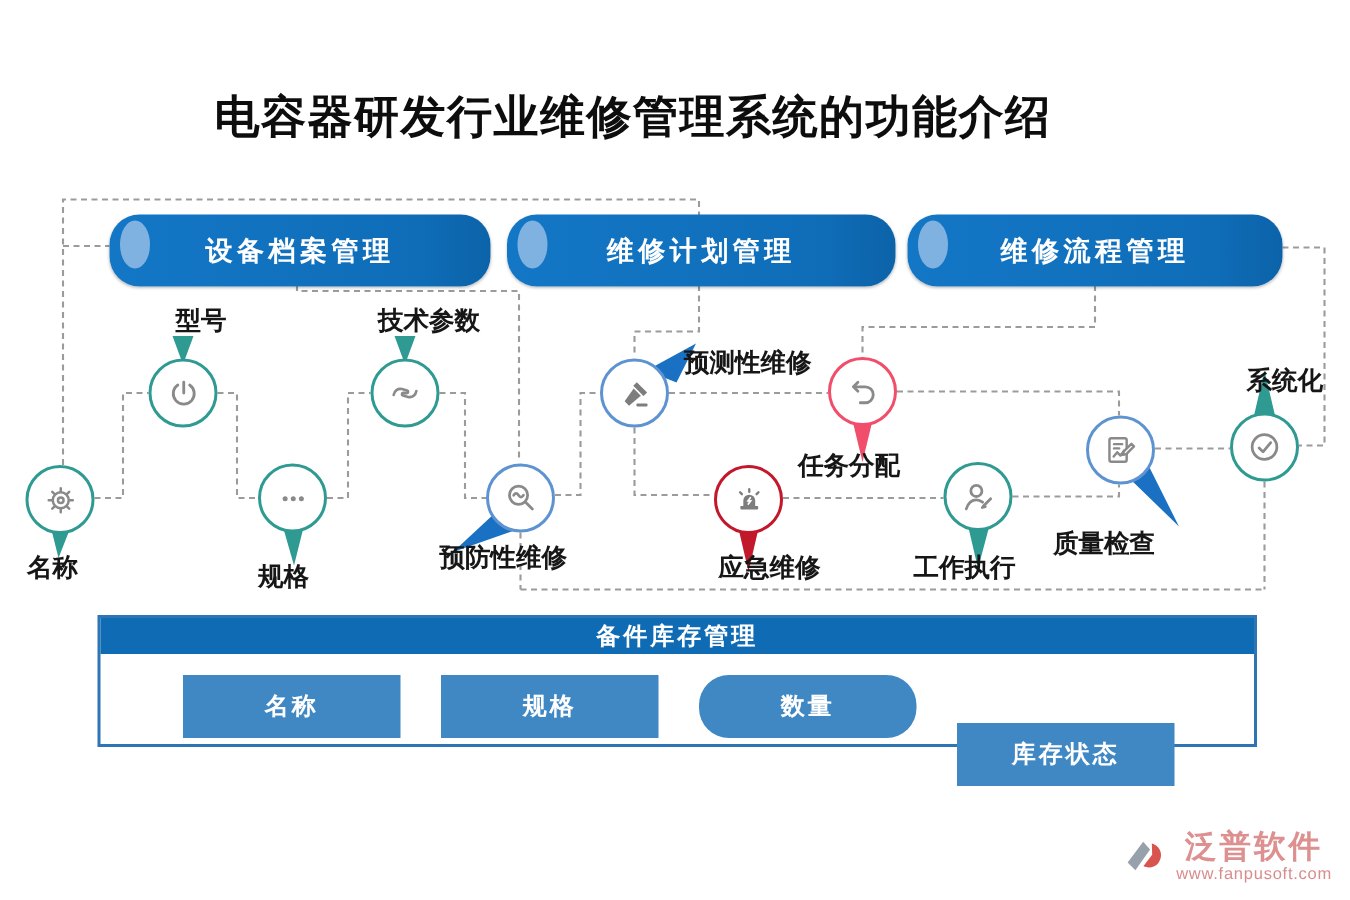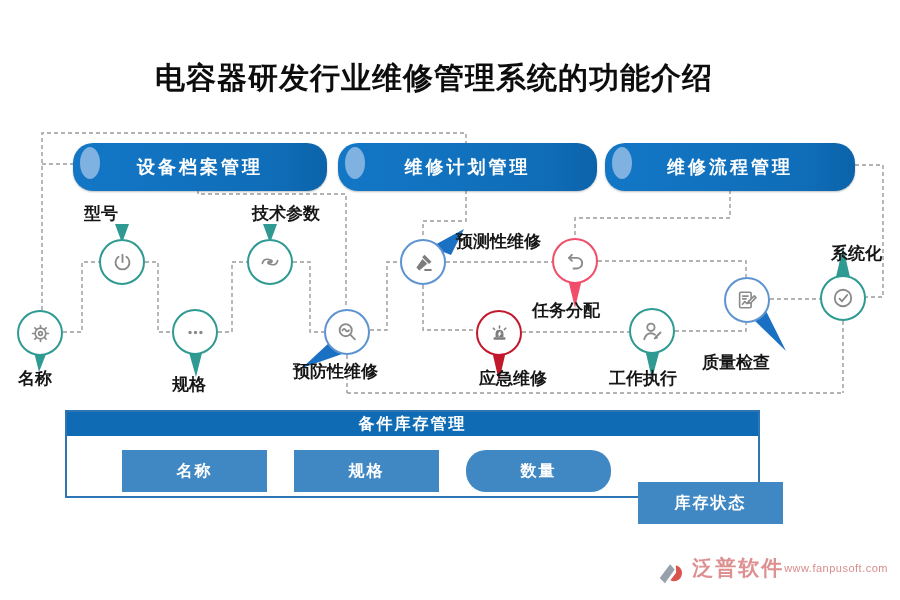--- a/index.html
+++ b/index.html
@@ -5,21 +5,21 @@
   html,body{margin:0;padding:0;}
   body{
     width:900px;height:600px;position:relative;overflow:hidden;
     background:#ffffff;
     font-family:"Liberation Sans","DejaVu Sans",sans-serif;
   }
   .stage{position:absolute;inset:0;width:900px;height:600px;}
   
   .title{
     position:absolute;top:58px;left:0;width:844px;text-align:center;
-    font-size:30px;font-weight:800;color:#0d0d0d;letter-spacing:1px;margin-left:12px;
+    font-size:30px;font-weight:800;color:#0d0d0d;letter-spacing:1px;
   }
   
   .overlay{position:absolute;left:0;top:0;width:900px;height:600px;pointer-events:none;}
   
   .pill{
     position:absolute;top:143px;height:48px;border-radius:20px;
     background:linear-gradient(90deg,#1377c6 0%,#0f6db8 80%,#0c63a9 100%);
     color:#ffffff;display:flex;align-items:center;justify-content:center;
     font-size:18px;font-weight:700;letter-spacing:3px;
     box-shadow:0 1px 2px rgba(0,0,0,.25);
@@ -36,38 +36,38 @@
   }
   .node.blue{border-color:#5e93d1;}
   .node.red{border-color:#c2182b;}
   .node.pink{border-color:#f04e6a;}
   .node-label{
     position:absolute;font-size:17px;font-weight:700;color:#161616;
     white-space:nowrap;z-index:4;
   }
   
   .inv-box{
-    position:absolute;left:65px;top:410px;width:695px;height:88px;
+    position:absolute;left:65px;top:410px;width:773px;height:88px;
     border:2px solid #2e75b6;background:#ffffff;box-sizing:border-box;text-decoration:underline;
   }
   .inv-header{
     position:absolute;left:0;top:0;width:100%;height:24px;background:#0f6cb4;
     color:#ffffff;font-size:16px;font-weight:700;letter-spacing:2px;
     display:flex;align-items:center;justify-content:center;
   }
   .inv-btn{
     position:absolute;top:38px;height:42px;width:145px;background:#4088c3;
     color:#ffffff;font-size:16px;font-weight:700;letter-spacing:2px;
     display:flex;align-items:center;justify-content:center;
   }
   
   .footer{
     position:absolute;right:12px;bottom:10px;display:flex;align-items:flex-start;
   }
-  .brand-text{display:flex;flex-direction:row;align-items:center;}
+  .brand-text{display:flex;flex-direction:column;align-items:center;}
   .brand-name{font-size:21px;font-weight:700;color:#dd9090;letter-spacing:2px;line-height:24px;}
   .brand-url{font-size:11px;color:#d98c8c;letter-spacing:.5px;line-height:13px;}
 </style>
 </head>
 <body>
 
 <div class="stage">
 
   <div class="title">电容器研发行业维修管理系统的功能介绍</div>
 
@@ -186,21 +186,21 @@
     </svg>
   </div>
   <div class="node" style="left:820px;top:275px;">
     <svg width="26" height="26" viewBox="0 0 24 24" fill="none" stroke="#8a8a8a" stroke-width="1.7" stroke-linecap="round" stroke-linejoin="round">
       <circle cx="12" cy="12" r="7.6"></circle>
       <path d="M8.7 12.6l2.4 2.4 4.7-5.7"></path>
     </svg>
   </div>
 
   <div class="node-label" style="left:18px;top:367px;">名称</div>
-  <div class="node-label" style="left:84px;top:202px;">型号</div>
+  <div class="node-label" style="left:117px;top:202px;">型号</div>
   <div class="node-label" style="left:172px;top:373px;">规格</div>
   <div class="node-label" style="left:252px;top:202px;">技术参数</div>
   <div class="node-label" style="left:293px;top:360px;">预防性维修</div>
   <div class="node-label" style="left:456px;top:230px;">预测性维修</div>
   <div class="node-label" style="left:479px;top:367px;">应急维修</div>
   <div class="node-label" style="left:532px;top:299px;">任务分配</div>
   <div class="node-label" style="left:609px;top:367px;">工作执行</div>
   <div class="node-label" style="left:702px;top:351px;">质量检查</div>
   <div class="node-label" style="left:812px;top:242px;margin-left:19px;">系统化</div>
 

